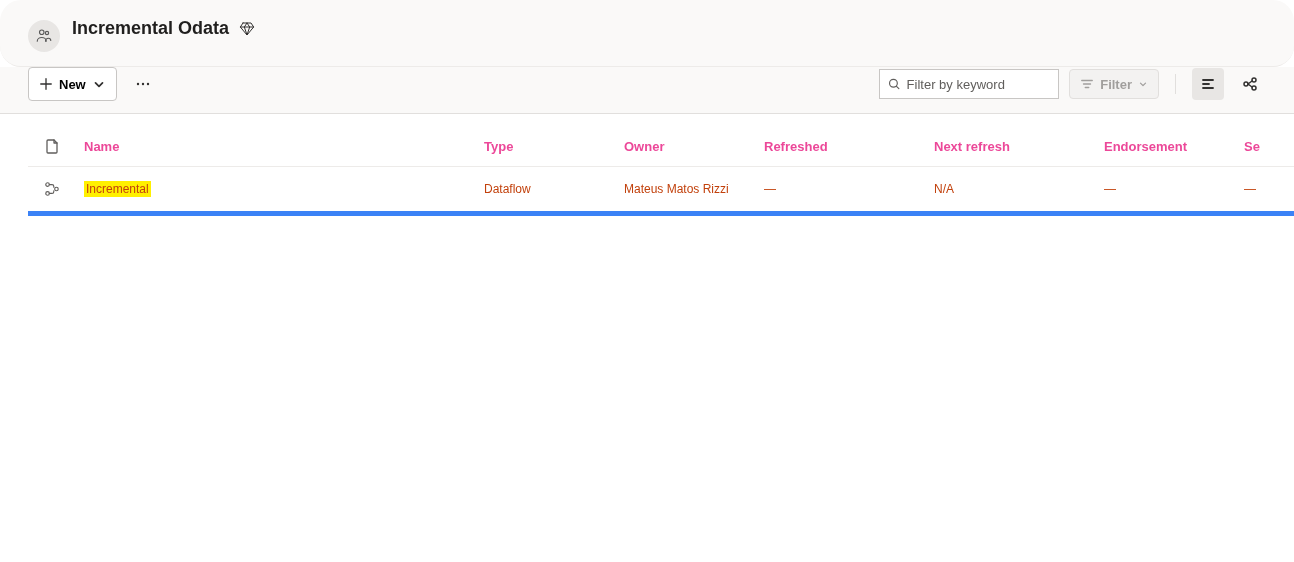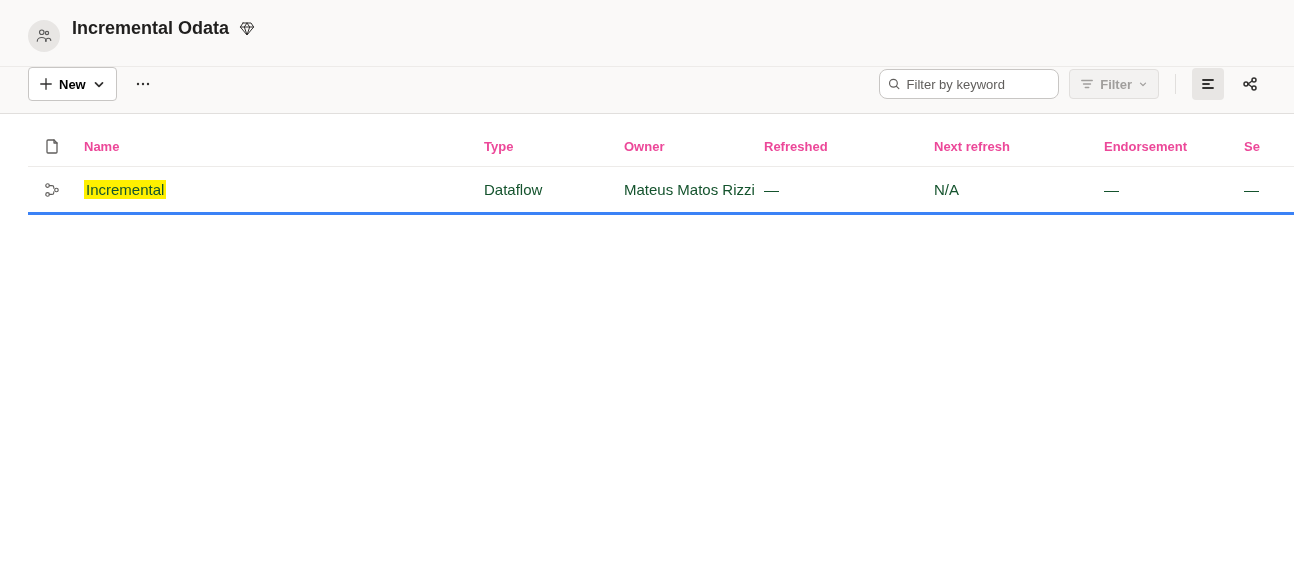--- a/index.html
+++ b/index.html
@@ -11,20 +11,21 @@
     width: 1294px;
     height: 562px;
     overflow: hidden;
   }
   .header {
     display: flex;
     align-items: flex-start;
     padding: 18px 28px 14px 28px;
     background: #faf9f8;
     border-bottom: 1px solid #edebe9;
+    border-radius: 21px;
   }
   .ws-icon {
     width: 32px; height: 32px;
     border-radius: 50%;
     background: #e8e6e4;
     display: flex; align-items: center; justify-content: center;
     margin-right: 12px;
     margin-top: 2px;
   }
   .ws-icon svg { width: 18px; height: 18px; stroke: #595959; fill: none; }
@@ -70,21 +71,21 @@
     display: inline-flex; align-items: center; justify-content: center;
     width: 32px; height: 32px;
     background: transparent; border: none;
     cursor: pointer;
   }
   .toolbar-spacer { flex: 1; }
   .search-box {
     display: flex; align-items: center;
     width: 180px; height: 30px;
     border: 1px solid #c8c6c4;
-    border-radius: 8px;
+    border-radius: 0;
     background: #ffffff;
     padding: 0 8px;
     gap: 6px;
   }
   .search-box svg { width: 14px; height: 14px; stroke: #605e5c; fill: none; }
   .search-box input {
     border: none; outline: none;
     font-size: 13px; width: 100%;
     background: transparent;
     color: #323130;
@@ -119,23 +120,23 @@
   table.list th {
     text-align: left;
     font-weight: 600;
     font-size: 13px;
     color: #ec4899;
     padding: 24px 8px 12px 8px;
     border-bottom: 1px solid #edebe9;
   }
   table.list td {
     padding: 14px 8px;
-    border-bottom: 3px solid #3b82f6;
-    font-size: 15px;
-    color: #14532d;
+    border-bottom: 5px solid #3b82f6;
+    font-size: 12px;
+    color: #c2410c;
     white-space: nowrap;
   }
   .col-icon { width: 48px; }
   .col-name { width: 400px; }
   .col-type { width: 140px; }
   .col-owner { width: 140px; }
   .col-refreshed { width: 170px; }
   .col-next { width: 170px; }
   .col-endorse { width: 140px; }
   .col-sens { width: 60px; overflow: hidden; }

